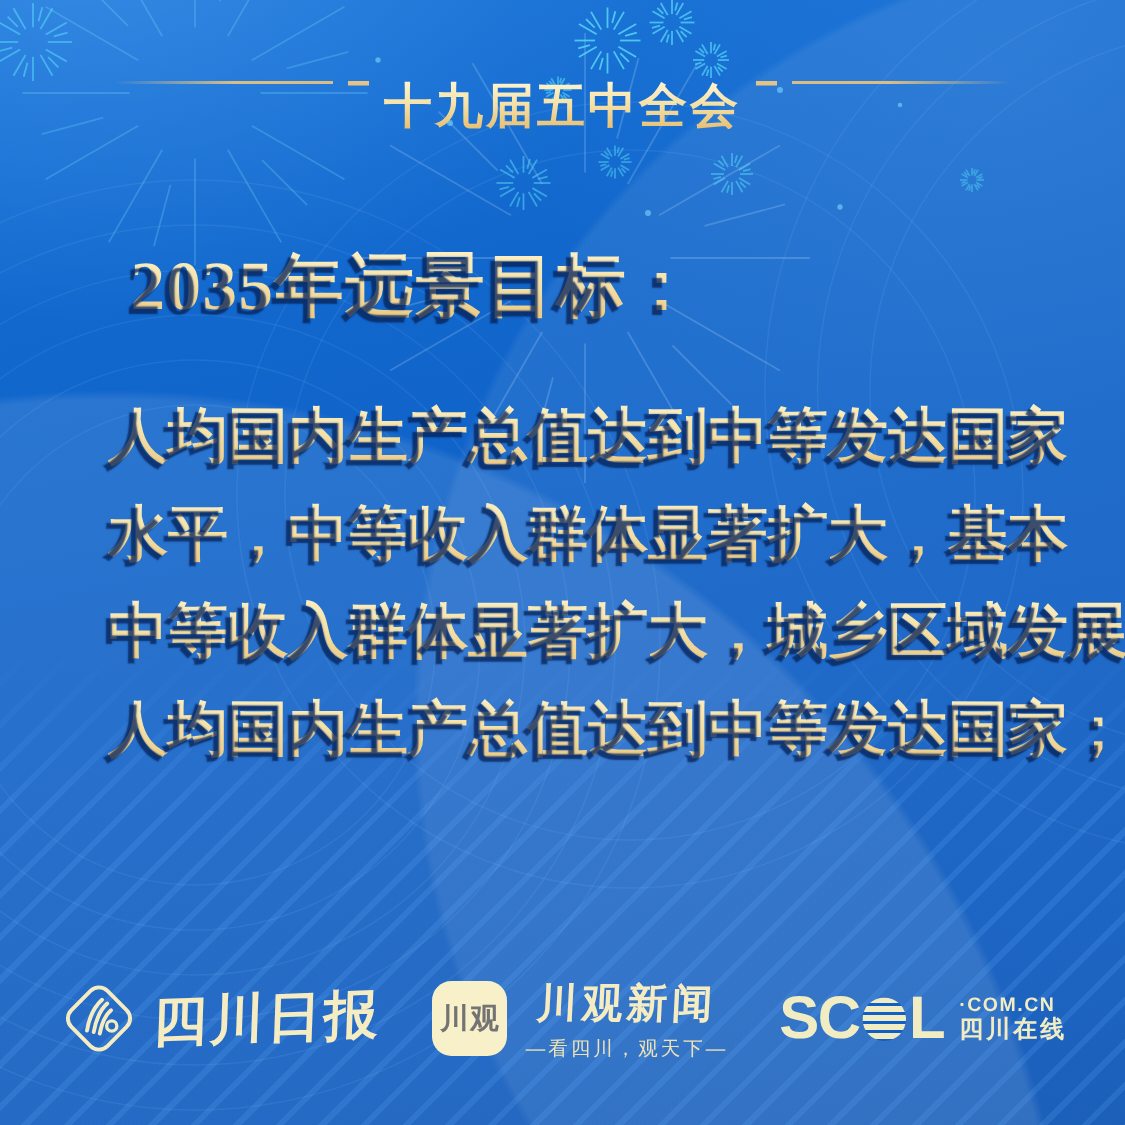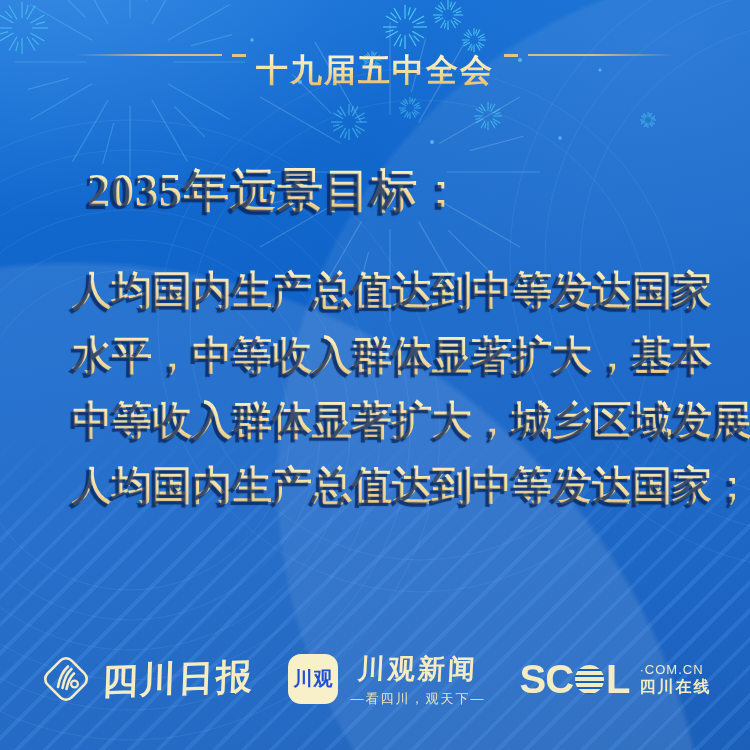--- a/index.html
+++ b/index.html
@@ -71,40 +71,40 @@
   .scd{gap:8px;}
   .scd-name{
     font-family:"Liberation Serif","DejaVu Serif",serif;
     font-size:36px;font-weight:700;letter-spacing:2px;color:#f6ecc2;
     transform:rotate(-2deg) skewX(-4deg);
   }
   .cg{gap:12px;}
   .cg-icon{
     width:50px;height:50px;border-radius:13px;background:#f8f0c8;
     display:flex;align-items:center;justify-content:center;
-    font-size:19px;font-weight:700;color:#1d4ed8;letter-spacing:1px;
+    font-size:19px;font-weight:700;color:#737373;letter-spacing:1px;
   }
   .cg-col{display:flex;flex-direction:column;align-items:center;gap:3px;}
   .cg-name{
     font-family:"Liberation Serif","DejaVu Serif",serif;
     font-size:27px;font-weight:700;letter-spacing:3px;color:#f6ecc2;
     transform:skewX(-3deg);
   }
   .cg-tagline{font-size:13px;letter-spacing:2px;color:#eee3b4;}
   .scol{gap:10px;}
   .scol-word{display:flex;align-items:center;gap:1px;
     font-size:40px;font-weight:900;letter-spacing:-1px;color:#f2ecc2;line-height:1;}
   .o-globe{
     display:inline-block;width:29px;height:29px;border-radius:50%;
     background-color:#f2ecc2;
     background-image:repeating-linear-gradient(180deg,transparent 0 4px,#0f5fc5 4px 6px);
     background-size:100% 29px;margin:0 1px;
   }
   .scol-col{display:flex;flex-direction:column;gap:1px;}
-  .scol-domain{font-size:13px;font-weight:400;letter-spacing:1px;color:#f2ecc2;line-height:1.1;}
+  .scol-domain{font-size:13px;font-weight:700;letter-spacing:1px;color:#f2ecc2;line-height:1.1;}
   .scol-site{font-size:16px;font-weight:700;letter-spacing:2px;color:#f2ecc2;line-height:1.1;}
 </style>
 </head>
 <body>
 
 <div class="poster">
 
   <div class="stripes"></div>
 
   <svg class="fx" viewBox="0 0 750 750">

